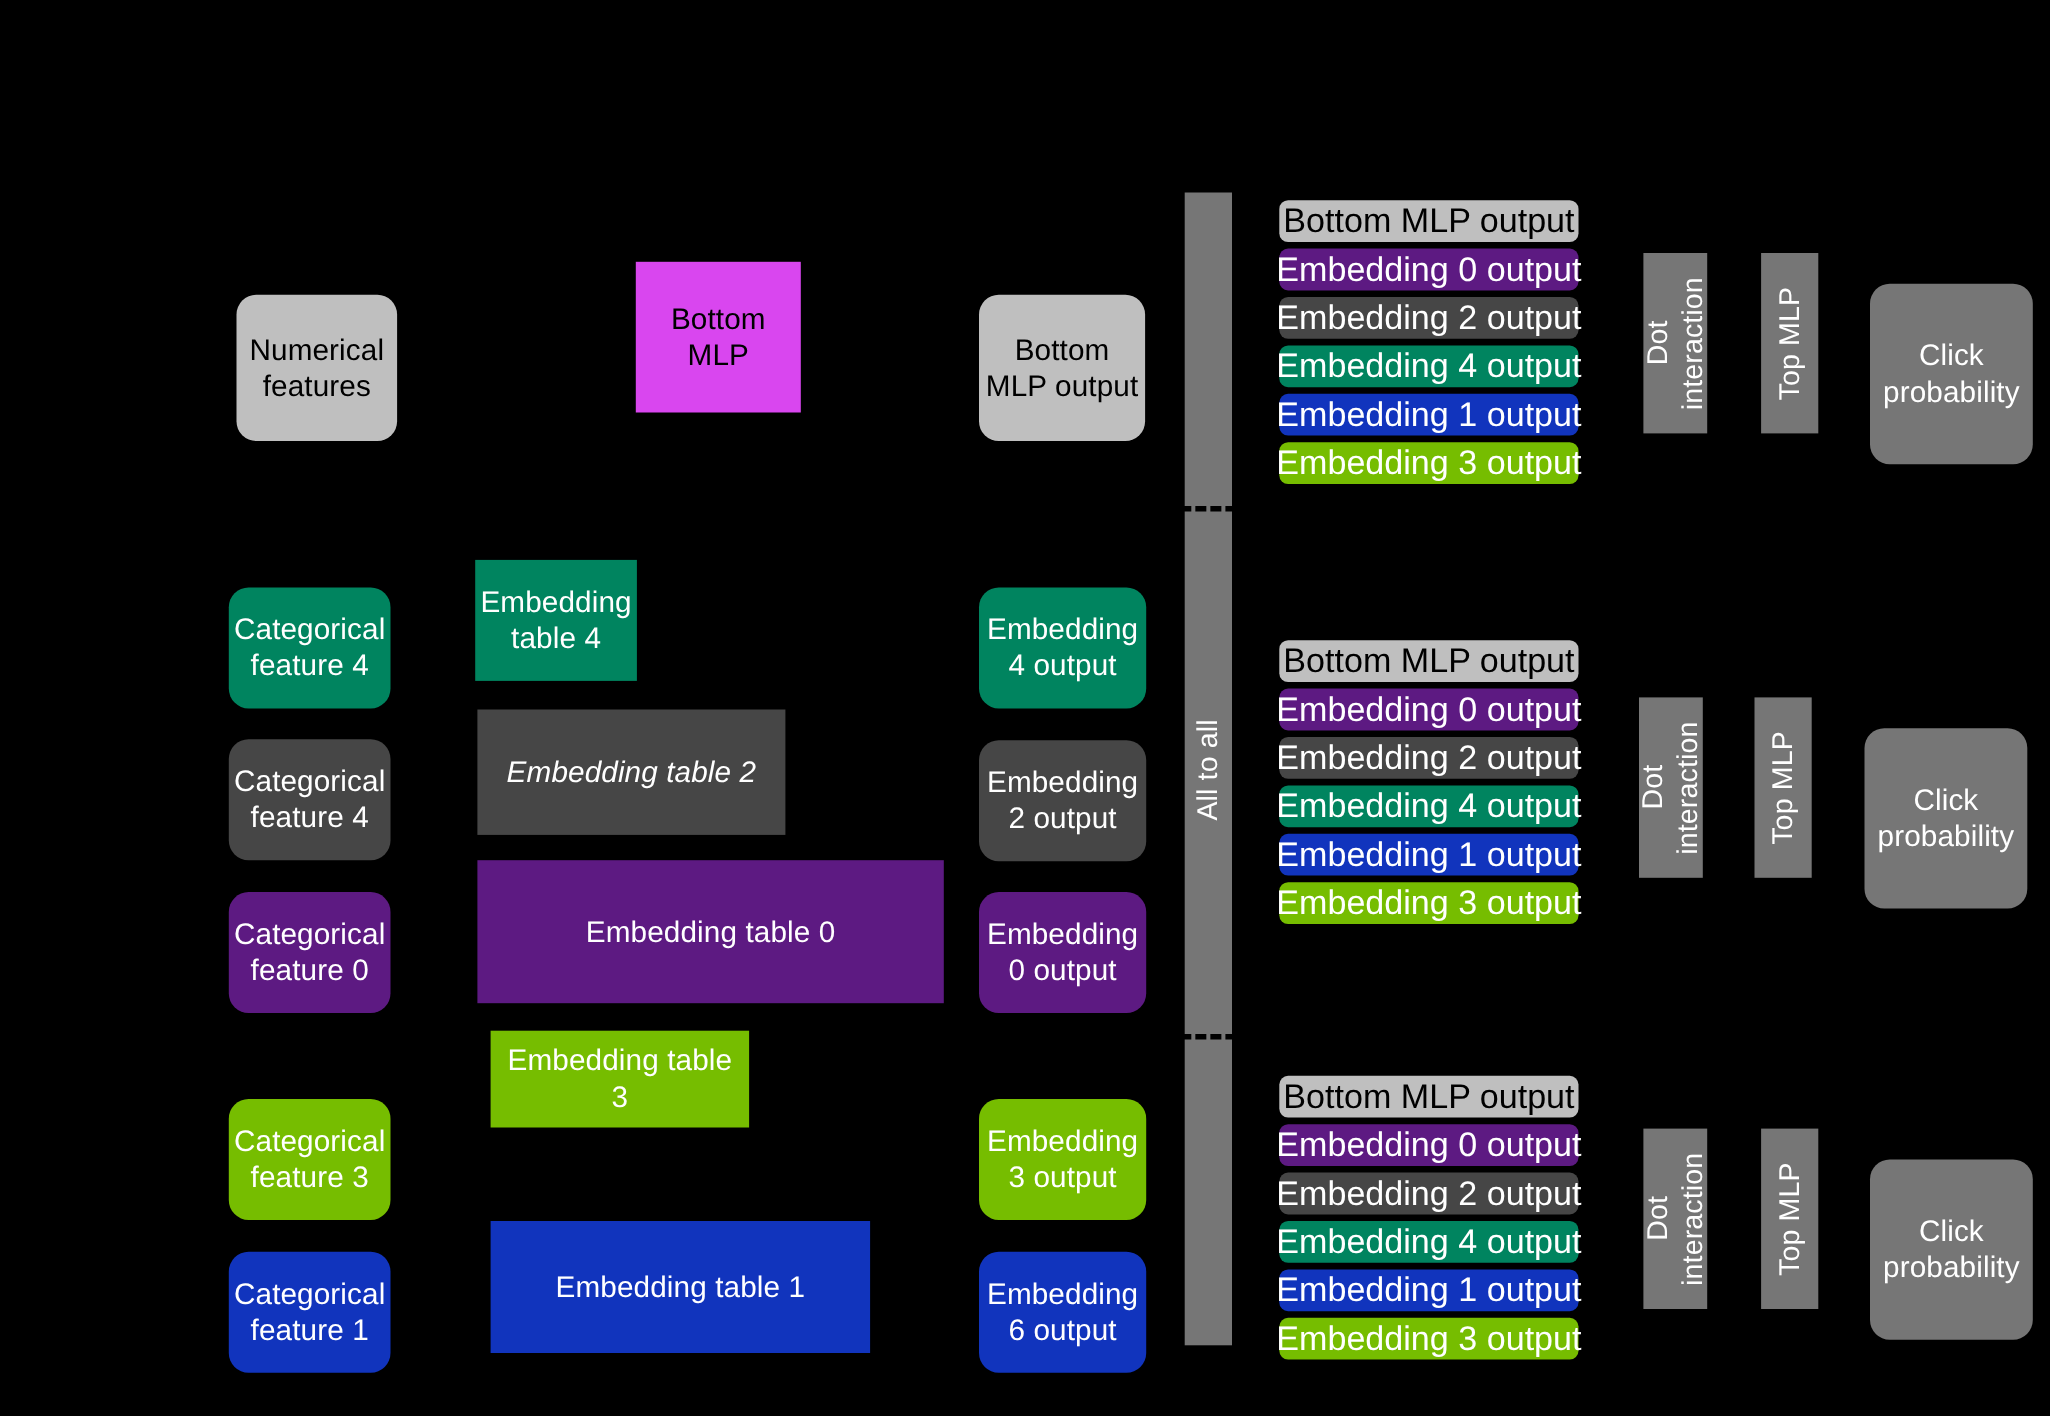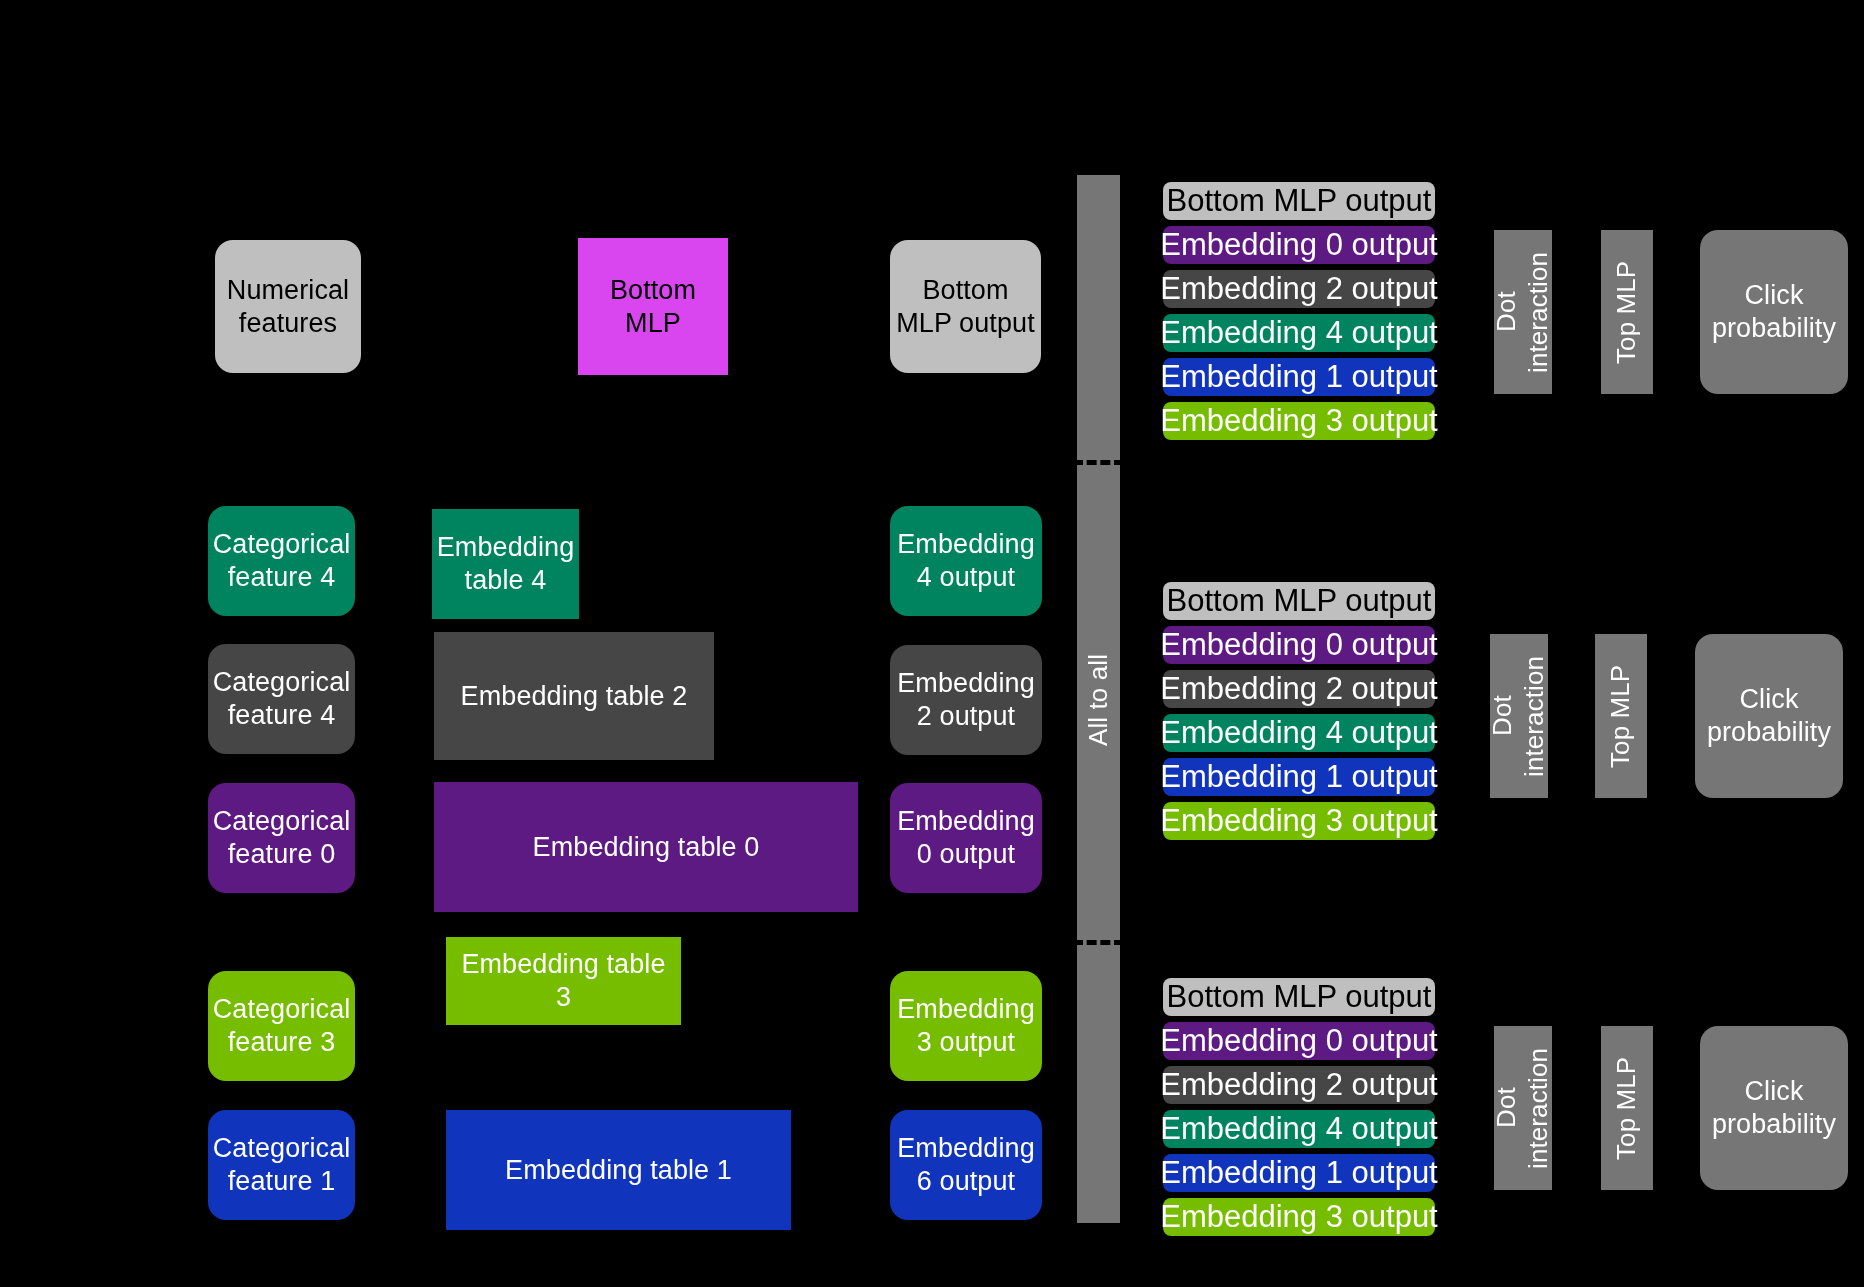--- a/index.html
+++ b/index.html
@@ -23,21 +23,21 @@
     align-items: center;
     justify-content: center;
     text-align: center;
     color: #ffffff;
     line-height: 1.22;
     box-sizing: border-box;
     font-size: 27px;
     letter-spacing: 0.1px;
     padding: 2px 6px;
   }
-  .rounded { border-radius: 18px; }
+  .rounded { border-radius: 18px; margin-top: 28px; }
   .sharp   { border-radius: 0px; }
   .dark-text { color: #000000; }
   .vert {
     writing-mode: vertical-rl;
     transform: rotate(180deg);
   }
   .stackrow {
     position: absolute;
     display: flex;
     align-items: center;
@@ -111,21 +111,21 @@
       <span>feature 1</span>
     </span>
   </div>
 
   <div class="node sharp" style="left:432px; top:509px; width:147px; height:110px; background:#00845f;">
     <span>
       <span>Embedding</span><br>
       <span>table 4</span>
     </span>
   </div>
-  <div class="node sharp" style="left:434px; top:632px; width:280px; height:128px; background:#464646;">
+  <div class="node sharp" style="left:434px; top:645px; width:280px; height:114px; background:#464646;font-style:italic;">
     <span>Embedding table 2</span>
   </div>
   <div class="node sharp" style="left:434px; top:782px; width:424px; height:130px; background:#5d1a82;">
     <span>Embedding table 0</span>
   </div>
   <div class="node sharp" style="left:446px; top:937px; width:235px; height:88px; background:#76bd00;">
     <span>Embedding table 3</span>
   </div>
   <div class="node sharp" style="left:446px; top:1110px; width:345px; height:120px; background:#1134bd;">
     <span>Embedding table 1</span>

